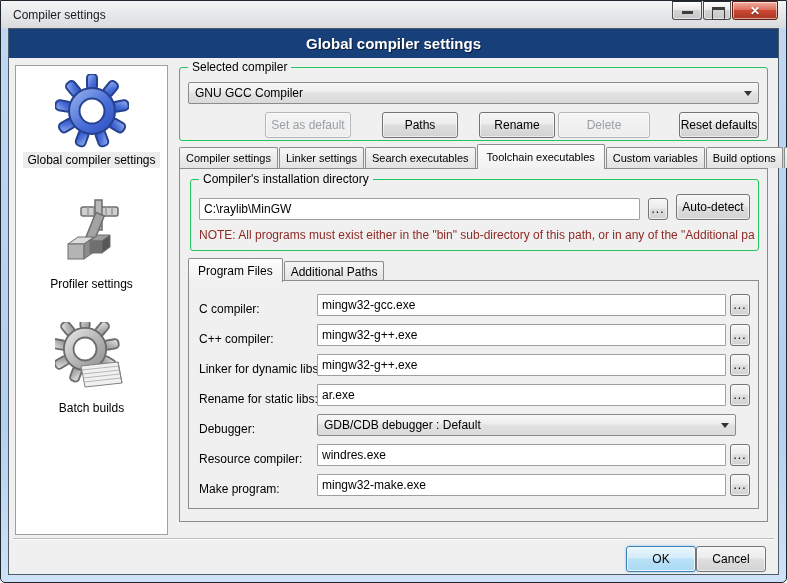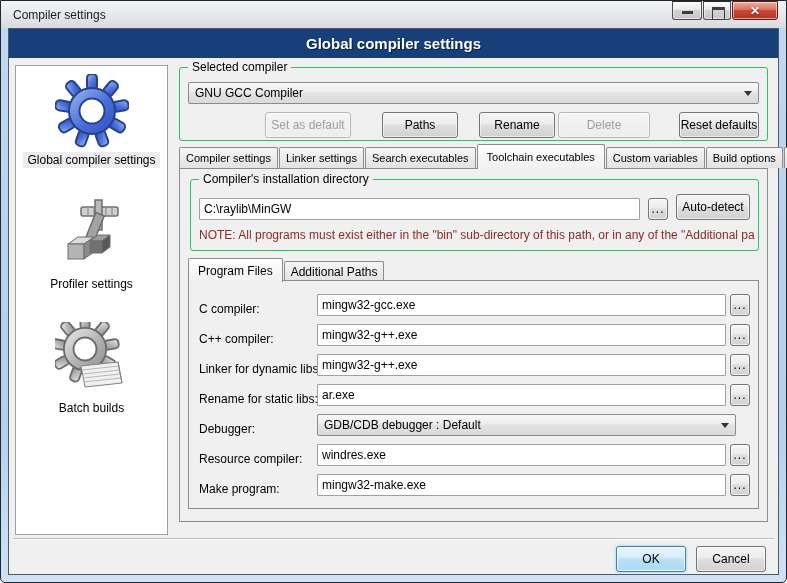--- a/index.html
+++ b/index.html
@@ -50,21 +50,21 @@
   .note{position:absolute;left:8px;right:3px;top:48px;white-space:nowrap;overflow:hidden;color:#8e2a25}
   .inner-tabstrip{position:absolute;left:8px;top:88px;height:24px;display:flex;align-items:flex-end}
   .inner-tabstrip .tab{font-size:12px;height:20px}
   .inner-tabstrip .tab.active{height:24px}
   .inner-panel{position:absolute;left:8px;right:8px;top:111px;bottom:12px;border:1px solid #8c8c8c;background:#f0f0f0;padding:13px 8px 0 10px}
   .prog-row{display:flex;align-items:flex-end;height:22px;margin-bottom:8px}
   .prog-label{width:118px;flex:0 0 auto;white-space:nowrap}
   .prog-row .browse{margin-left:4px}
   .prog-row .combo{flex:1;margin-right:14px}
   .separator{position:absolute;left:4px;right:4px;top:509px;border-top:1px solid #bdbdbd;border-bottom:1px solid #fdfdfd}
-  .footer{position:absolute;right:12px;top:517px;display:flex;gap:10px}
+  .footer{position:absolute;right:12px;top:517px;display:flex;}
   .footer .btn{width:70px}
   .btn-ok{border-color:#3c7fb1;background:linear-gradient(#eaf6fd,#d3ecfa 45%,#b9e1f7 50%,#a9daf4);box-shadow:0 0 3px #8ec4e4,inset 0 0 0 1px #eef8ff}
 </style>
 </head>
 <body>
 
 <div class="window">
   <div class="titlebar">
     <span class="title-text">Compiler settings</span>
     <div class="caption-buttons">

